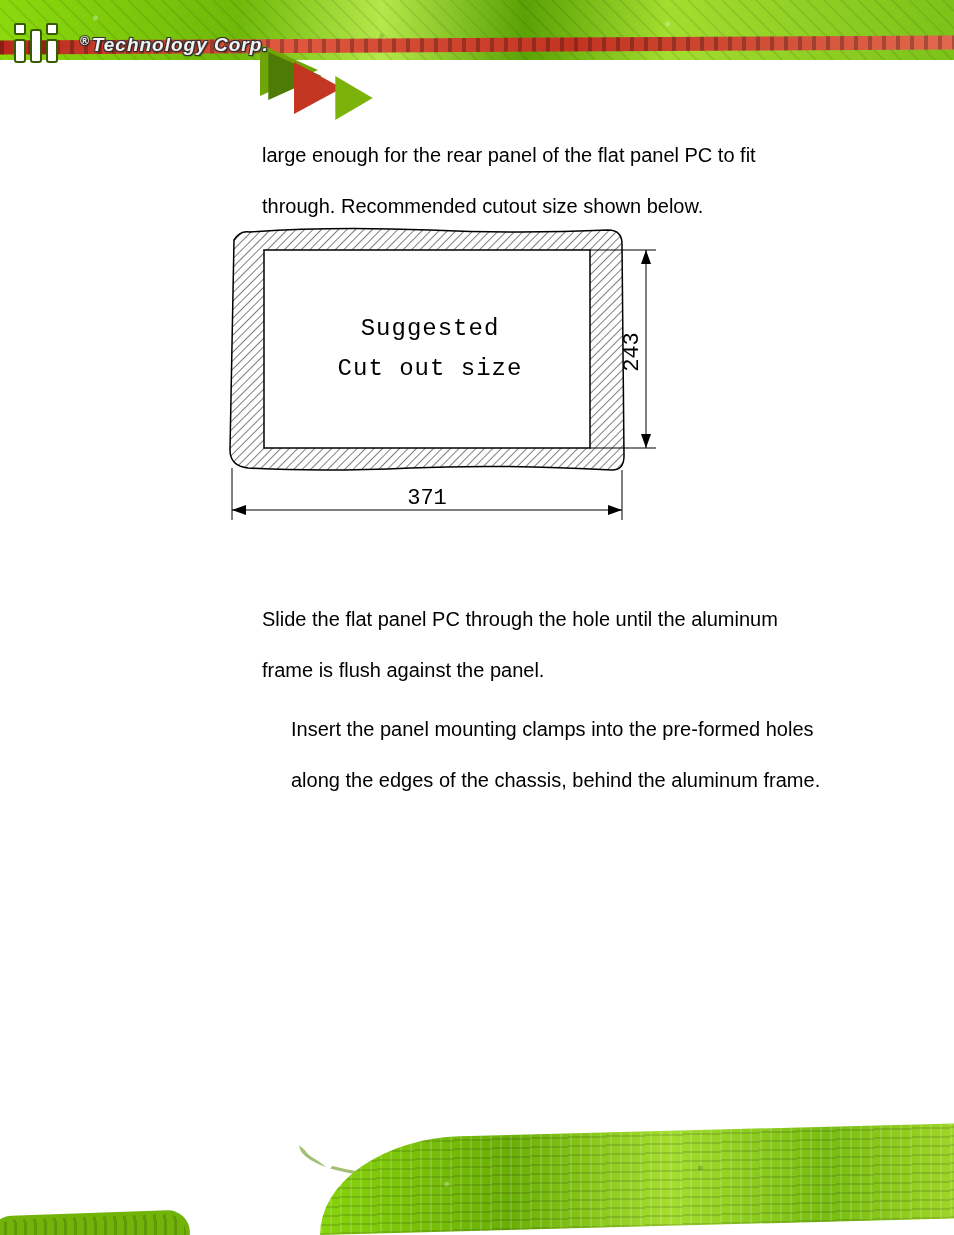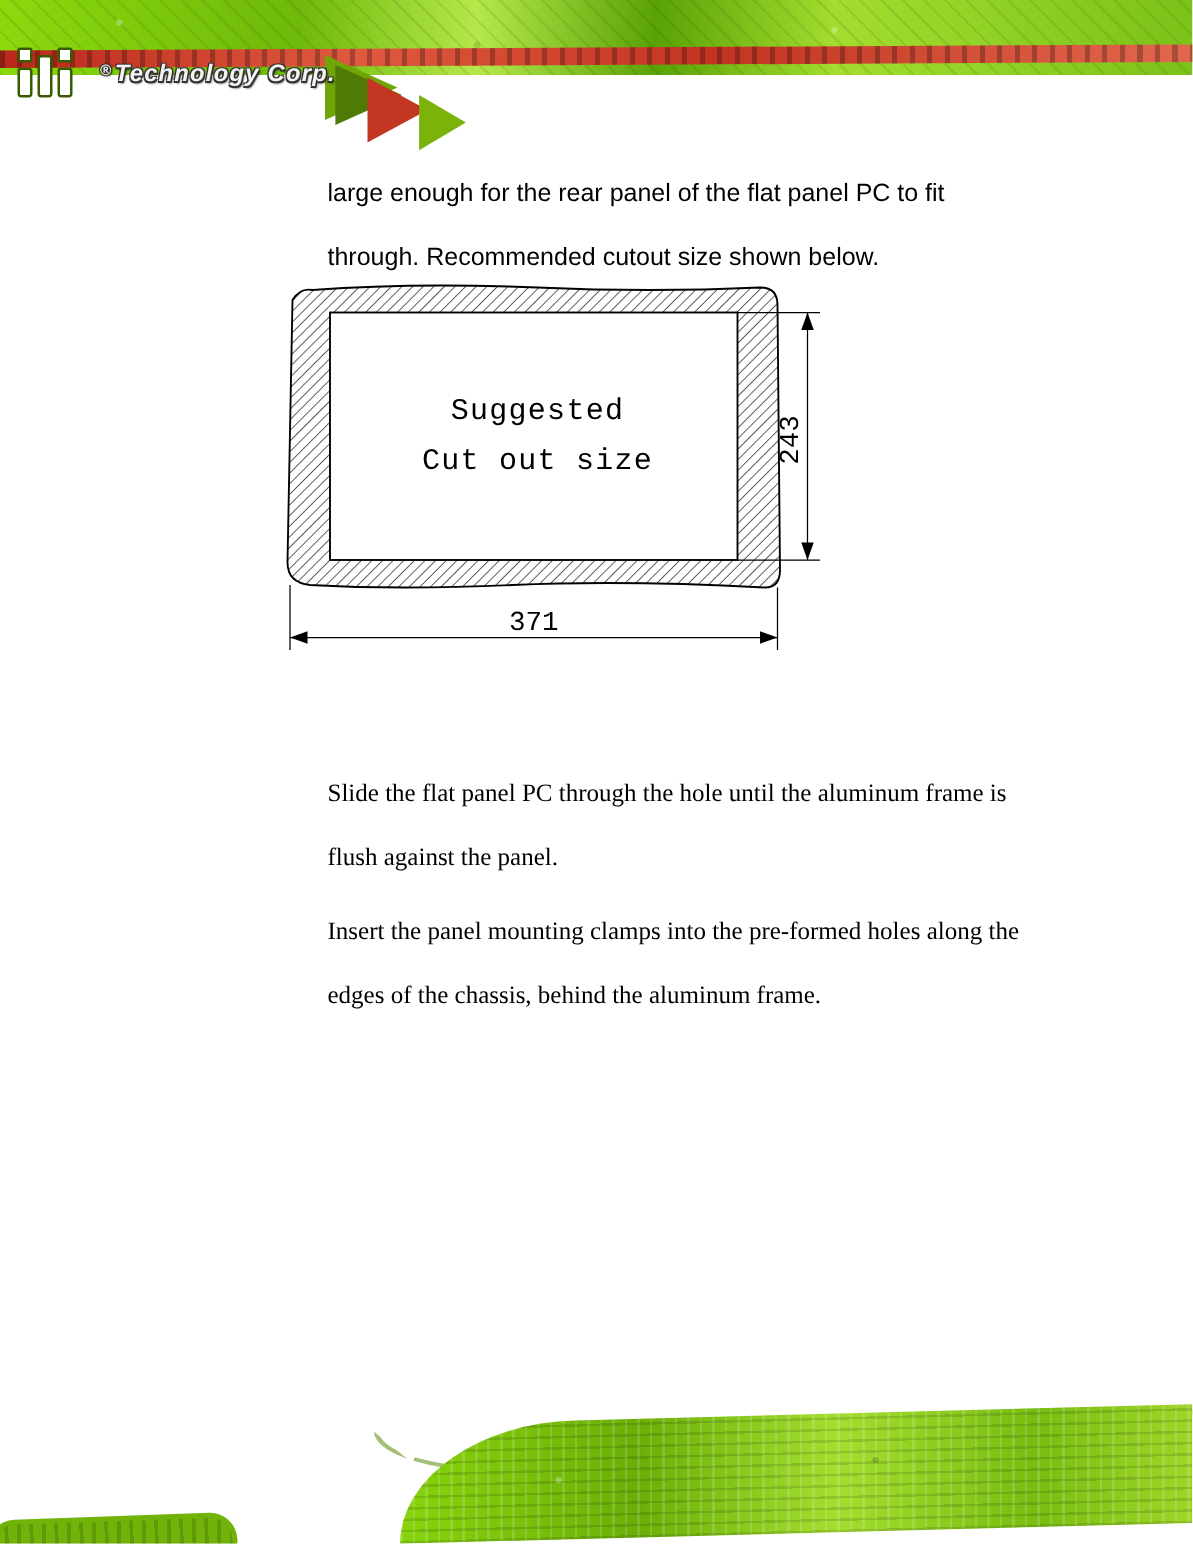--- a/index.html
+++ b/index.html
@@ -16,36 +16,36 @@
     opacity:.9; }
   .header-red { position:absolute; top:38px; left:0; right:0; height:14px; background:linear-gradient(90deg,#b9281b,#e0593f 30%,#c23421 60%,#e2684d); transform:skewY(-0.3deg); }
   .header-red::after{content:"";position:absolute;inset:0;background:repeating-linear-gradient(90deg,rgba(0,0,0,.25) 0 4px,transparent 4px 14px);}
   .chevrons { position:absolute; top:44px; left:260px; width:160px; height:70px; }
   .chev { position:absolute; width:0; height:0; border-top:26px solid transparent; border-bottom:26px solid transparent; }
   .c1{ border-left:58px solid #6fa507; left:0; top:0;}
   .c1b{ border-left:58px solid #4e7b05; left:6px; top:6px; transform:scale(.92);}
   .c2{ border-left:48px solid #c33722; left:34px; top:18px;}
   .c3{ border-left:44px solid #7bb30a; left:72px; top:28px; transform:scale(.85);}
 
-  .logo-wrap { position:absolute; top:38px; left:14px; display:flex; align-items:center; gap:8px; }
+  .logo-wrap { position:absolute; top:23px; left:14px; display:flex; align-items:center; gap:8px; }
   .logo-mark { width:58px; height:44px; position:relative; }
   .logo-mark .bar { position:absolute; background:#fff; border:2px solid #3a5c00; border-radius:3px; width:12px; }
   .logo-mark .dot { position:absolute; width:12px; height:12px; background:#fff; border:2px solid #3a5c00; border-radius:2px; }
   .b1{ left:0; top:16px; height:24px;} .d1{ left:0; top:0;}
   .b2{ left:16px; top:6px; height:34px;}
   .b3{ left:32px; top:16px; height:24px;} .d3{ left:32; top:0;} 
 
   .logo-text { font-weight:bold; font-size:19px; letter-spacing:1px; color:#f3f3f3; text-shadow:1px 1px 0 #333, -1px -1px 0 #333, 1px -1px 0 #333, -1px 1px 0 #333, 1px 1px 2px #000; font-style:italic; }
   .logo-text .r { font-size:12px; vertical-align:top; margin-right:2px;}
   .logo-text .corp::after{content:".";}
 
   
   .content { position:absolute; top:130px; left:262px; width:566px; }
   .para { font-size:20px; line-height:2.55; color:#000; }
-  .para + .para { margin-top:8px; }
+  .para + .para { margin-top:8px;margin-left:29px; }
 
   
   .diagram-area { position:absolute; top:220px; left:220px; width:450px; height:320px; }
   .hatch { fill:url(#hatchPattern); stroke:#000; stroke-width:1.5; }
   .inner { fill:#fff; stroke:#000; stroke-width:1.5; }
   .dim-line { stroke:#000; stroke-width:1; }
   .dim-arrow { fill:#000; }
   .diag-text { font-family: "Courier New", monospace; font-size:24px; fill:#000; text-anchor:middle; letter-spacing:1px; }
   .dim-num { font-family: "Courier New", monospace; font-size:22px; fill:#000; text-anchor:middle; }
 
@@ -125,21 +125,21 @@
 
     <line class="dim-line" x1="12" y1="248" x2="12" y2="300"></line>
     <line class="dim-line" x1="402" y1="250" x2="402" y2="300"></line>
     <line class="dim-line" x1="12" y1="290" x2="402" y2="290"></line>
     <polygon class="dim-arrow" points="12,290 26,285 26,295"></polygon>
     <polygon class="dim-arrow" points="402,290 388,285 388,295"></polygon>
     <text class="dim-num" x="207" y="284"><tspan>371</tspan></text>
   </svg>
 </div>
 
-<div class="content" style="top:610px;font-family:Liberation Serif, serif;">
+<div class="content" style="top:594px;">
   <p class="para">Slide the flat panel PC through the hole until the aluminum frame is flush against the panel.</p>
   <p class="para">Insert the panel mounting clamps into the pre-formed holes along the edges of the chassis, behind the aluminum frame.</p>
 </div>
 
 <div class="footer-band">
   <div class="swoosh"></div>
   <div class="swoosh2"></div>
   <div class="footer-green"></div>
   <div class="footer-pill"></div>
 </div>

